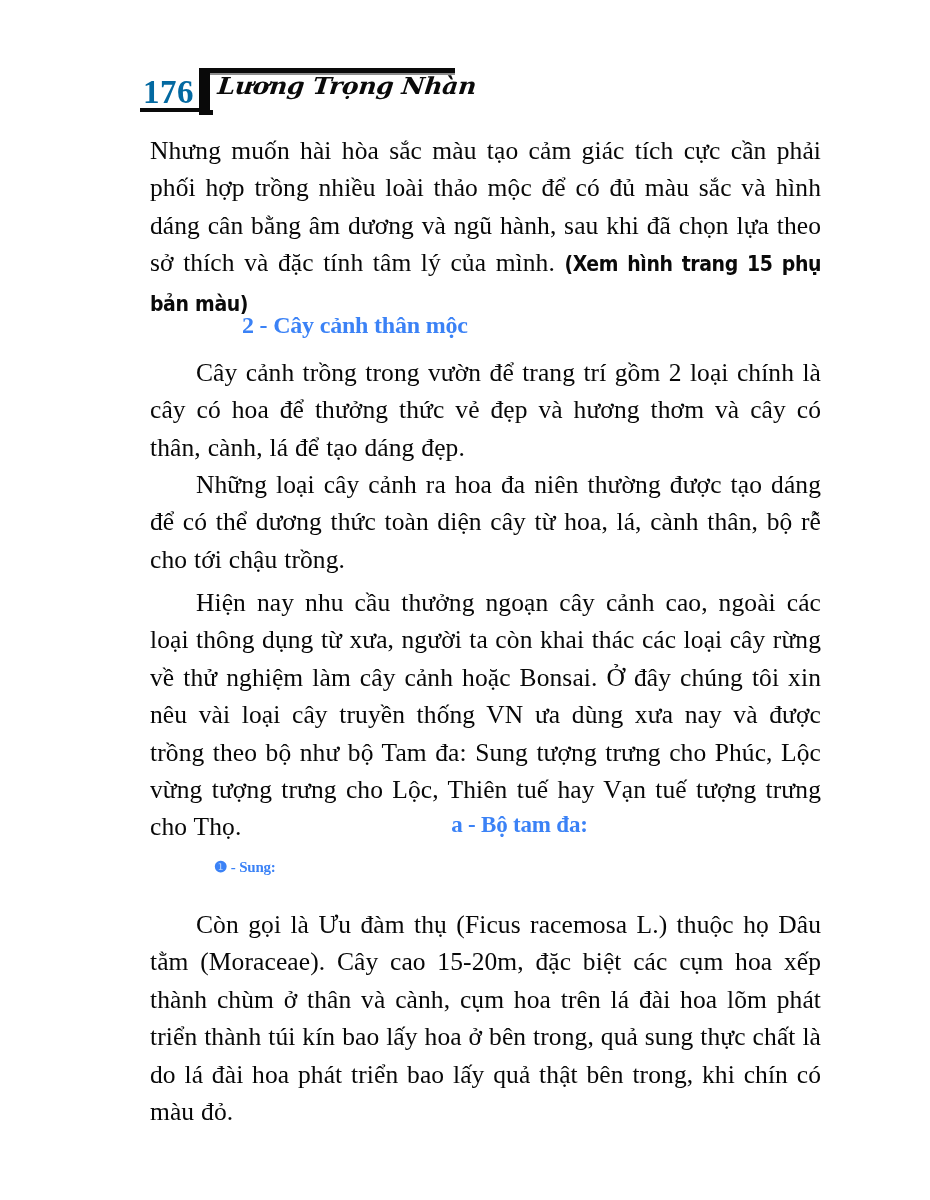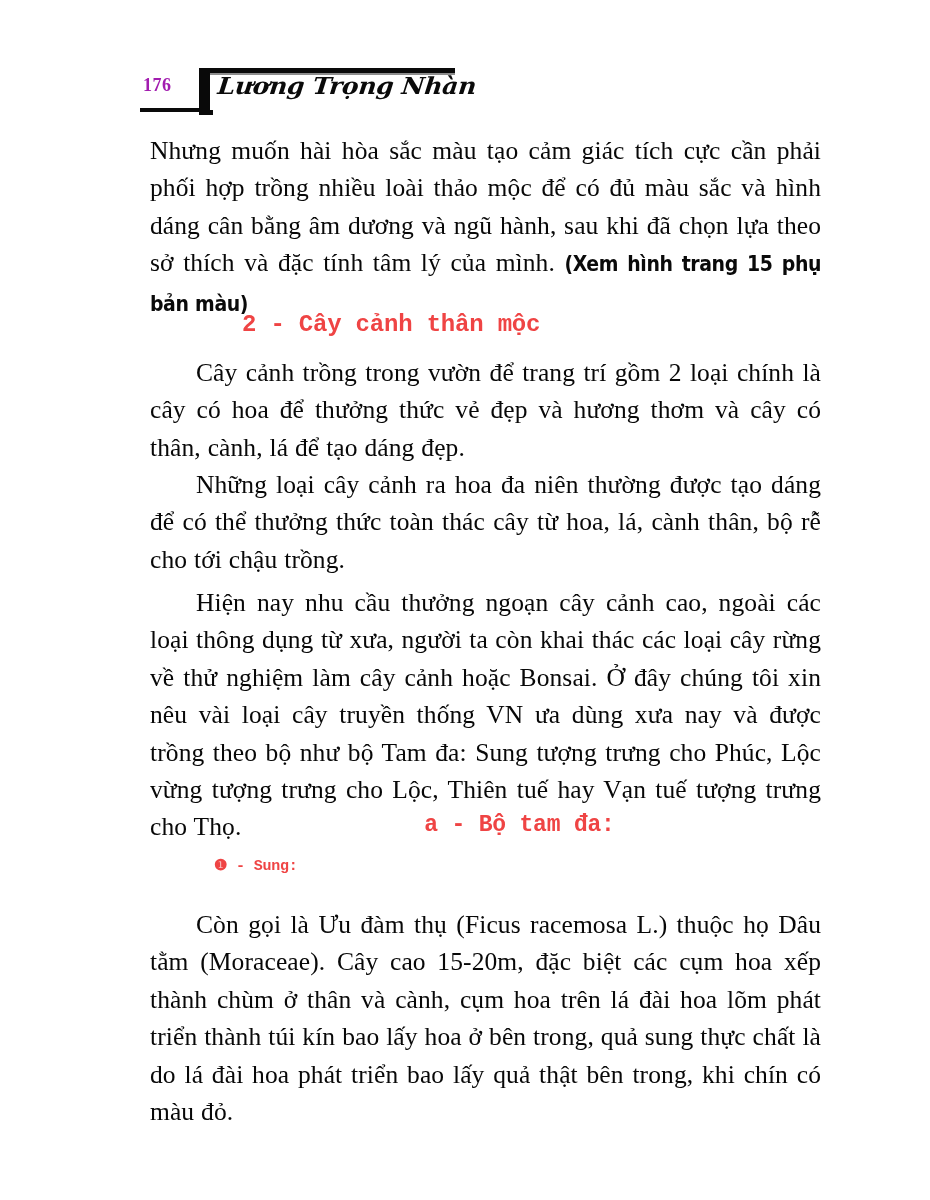--- a/index.html
+++ b/index.html
@@ -29,25 +29,25 @@
     left: 0;
     top: 0;
     width: 930px;
     height: 122px;
   }
   .folio {
     position: absolute;
     left: 143px;
     top: 76px;
     font-family: "Liberation Serif", "DejaVu Serif", serif;
-    font-size: 18px;
+    font-size: 33px;
     font-weight: 700;
     letter-spacing: 0.5px;
     line-height: 1;
-    color: #a21caf;
+    color: #0369a1;
   }
   .folio-rule {
     position: absolute;
     left: 140px;
     top: 108px;
     width: 66px;
     height: 4px;
     background: #0a0a0a;
   }
   .orn-bar {
@@ -132,23 +132,23 @@
     font-weight: 600;
     letter-spacing: -0.4px;
     display: inline;
     transform: scaleX(0.92);
     color: #0a0a0a;
   }
 
   
   h2.head, h3.head, h4.head {
     margin: 0;
-    font-family: Liberation Mono, monospace;
-    font-weight: 700;
-    color: #ef4444;
+    font-family: Liberation Serif, serif;
+    font-weight: 700;
+    color: #3b82f6;
     letter-spacing: -0.2px;
     line-height: 1.25;
   }
   h2.head {
     font-size: 24px;
     padding-left: 96px;
   }
   h3.head {
     font-size: 23px;
     padding-left: 68px;
@@ -204,21 +204,21 @@
 
     <div class="blk b-h1">
       <h2 class="head">2 - Cây cảnh thân mộc</h2>
     </div>
 
     <div class="blk b-p2">
       <p class="body indent">Cây cảnh trồng trong vườn để trang trí gồm 2 loại chính là cây có hoa để thưởng thức vẻ đẹp và hương thơm và cây có thân, cành, lá để tạo dáng đẹp.</p>
     </div>
 
     <div class="blk b-p3">
-      <p class="body indent">Những loại cây cảnh ra hoa đa niên thường được tạo dáng để có thể thưởng thức toàn thác cây từ hoa, lá, cành thân, bộ rễ cho tới chậu trồng.</p>
+      <p class="body indent">Những loại cây cảnh ra hoa đa niên thường được tạo dáng để có thể dương thức toàn diện cây từ hoa, lá, cành thân, bộ rễ cho tới chậu trồng.</p>
     </div>
 
     <div class="blk b-p4">
       <p class="body indent">Hiện nay nhu cầu thưởng ngoạn cây cảnh cao, ngoài các loại thông dụng từ xưa, người ta còn khai thác các loại cây rừng về thử nghiệm làm cây cảnh hoặc Bonsai. Ở đây chúng tôi xin nêu vài loại cây truyền thống VN ưa dùng xưa nay và được trồng theo bộ như bộ Tam đa: Sung tượng trưng cho Phúc, Lộc vừng tượng trưng cho Lộc, Thiên tuế hay Vạn tuế tượng trưng cho Thọ.</p>
     </div>
 
     <div class="blk b-h2">
       <h3 class="head">a - Bộ tam đa:</h3>
     </div>
 

